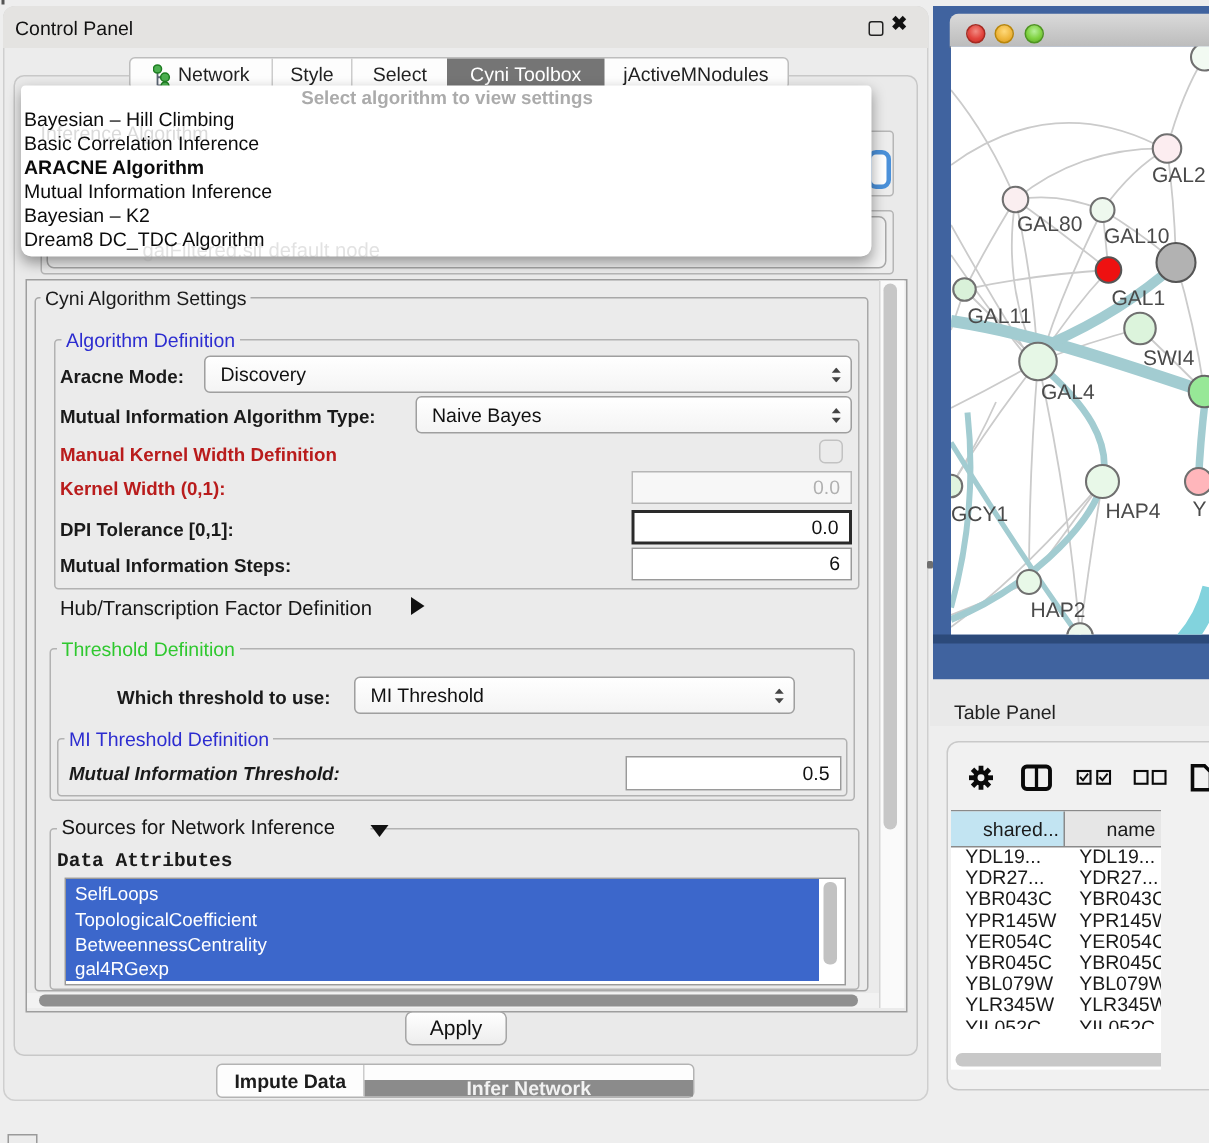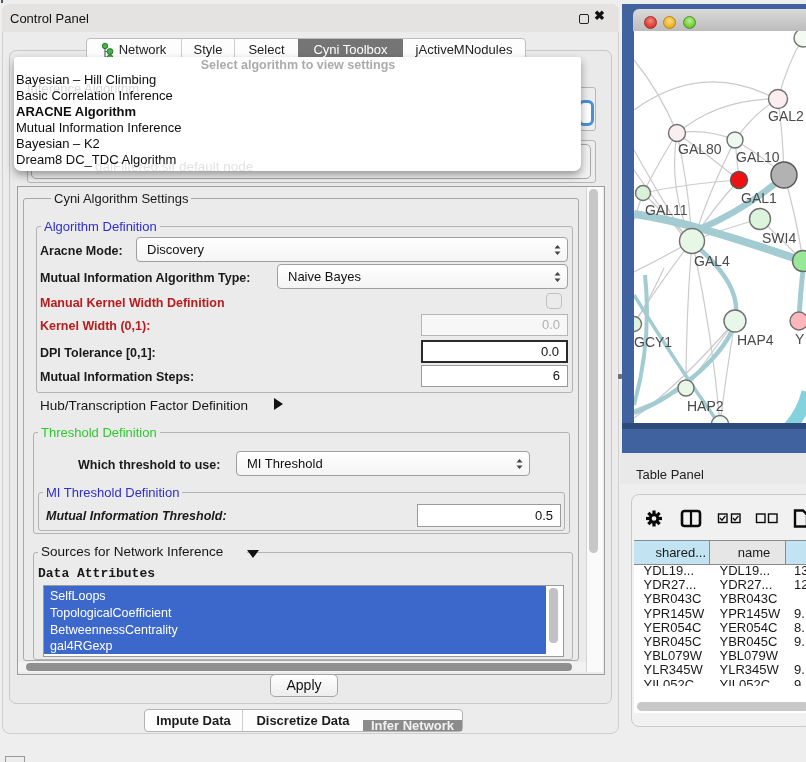--- a/index.html
+++ b/index.html
@@ -48,21 +48,21 @@
 
 <div class="abs" style="left:17px;top:186px;width:586px;height:487px;background:#ebebeb;border:1px solid #9e9e9e;"></div>
 
 <div class="abs" style="left:586px;top:187px;width:16px;height:485px;background:#fafafa;border-left:1px solid #d5d5d5;"></div>
 <div class="abs" style="left:589px;top:189px;width:9px;height:364px;background:#c7c7c7;border-radius:4.5px;"></div>
 
 <div class="abs" style="left:18px;top:662px;width:568px;height:10px;background:#f2f2f2;"></div>
 <div class="abs" style="left:26px;top:663px;width:546px;height:8px;background:#8f8f8f;border-radius:4px;"></div>
 
 <div class="grp" style="left:23px;top:198px;width:554px;height:461px;border-color:#a8a8a8;"></div>
-<div class="gtitle" style="left:27px;top:192px;color:#1b1b1b;margin-left:24px;">Cyni Algorithm Settings</div>
+<div class="gtitle" style="left:27px;top:192px;color:#1b1b1b;">Cyni Algorithm Settings</div>
 
 <div class="grp" style="left:36px;top:226px;width:535px;height:165px;"></div>
 <div class="gtitle" style="left:41px;top:220px;color:#2d2dd0;">Algorithm Definition</div>
 
 <div class="lbl" style="left:40px;top:244px;">Aracne Mode:</div>
 <div class="combo" style="left:136px;top:237px;width:430px;height:23px;line-height:23px;"><span style="padding-left:10px;">Discovery</span>
 <svg class="ar" viewBox="0 0 7 10">
       <path d="M3.5 0 L6.5 3.5 L0.5 3.5 Z" fill="#444"></path>
       <path d="M3.5 10 L6.5 6.5 L0.5 6.5 Z" fill="#444"></path>
     </svg></div>
@@ -112,21 +112,20 @@
 <div class="lbl" style="left:38px;top:566px;font-size:13px;font-family:Liberation Mono, monospace;">Data Attributes</div>
 <div class="abs" style="left:43px;top:585px;width:519px;height:70px;background:#fff;border:1px solid #9a9a9a;"></div>
 <div class="abs" style="left:44px;top:586px;width:502px;height:68px;background:#3c67cb;"></div>
 <div class="abs" style="left:50px;top:588px;font-size:12.5px;color:#fff;line-height:16.75px;">SelfLoops<br>TopologicalCoefficient<br>BetweennessCentrality<br>gal4RGexp</div>
 <div class="abs" style="left:549px;top:588px;width:9px;height:55px;background:#c2c2c2;border-radius:4px;"></div>
 
 <div class="abs" style="left:270px;top:674px;width:66px;height:21px;background:linear-gradient(#ffffff,#ededed);border:1px solid #a6a6a6;border-radius:5px;text-align:center;line-height:21px;font-size:14px;color:#111;">Apply</div>
 
 <div class="abs" style="left:144px;top:709px;width:317px;height:21px;background:#fdfdfd;border:1px solid #b3b3b3;border-radius:4px;display:flex;font-size:13px;font-weight:bold;color:#1c1c1c;">
   <div style="width:97px;border-right:1px solid #ccc;display:flex;align-items:center;justify-content:center;">Impute Data</div>
-  <div style="width:120px;display:flex;align-items:center;justify-content:center;">Discretize Data</div>
   <div style="flex:1;background:#8b8b8b;color:#f2f2f2;display:flex;align-items:center;justify-content:center;margin-top:10px;">Infer Network</div>
 </div>
 
 <div class="abs" style="left:618px;top:374px;width:4px;height:5px;background:#6f6f6f;border-radius:1px;"></div>
 
 <div class="abs" style="left:5px;top:756px;width:18px;height:12px;border:1.5px solid #9a9a9a;background:#ececec;"></div>
 
 <div class="abs" style="left:14px;top:57px;width:567px;height:114px;background:#fff;border-radius:3px 3px 7px 7px;box-shadow:0 4px 9px rgba(0,0,0,0.38);"></div>
 <div class="abs" style="left:120px;top:58px;width:356px;text-align:center;font-size:12.5px;font-weight:bold;color:#ababab;">Select algorithm to view settings</div>
 <div class="abs" style="left:27px;top:81px;font-size:13px;color:rgba(150,150,150,0.35);">Inference Algorithm</div>
@@ -171,21 +170,21 @@
     <rect x="86.5" y="5" width="8.5" height="8.5" stroke-width="1.4"></rect>
     <path d="M88 9 l2 2.2 l3.4 -4.4" stroke-width="1.3"></path>
     <rect x="111.5" y="5" width="8.5" height="8.5" stroke-width="1.4"></rect>
     <rect x="123.5" y="5" width="8.5" height="8.5" stroke-width="1.4"></rect>
   </g>
 
   <path d="M150 1.5 h8 l4 4 v12 h-12 z" fill="none" stroke="#0a0a0a" stroke-width="2.4"></path>
 </svg>
 </div>
 
-<div class="abs" style="left:634px;top:540px;width:172px;height:173px;background:#fff;overflow:hidden;font-size:13px;color:#1a1a1a;">
+<div class="abs" style="left:634px;top:540px;width:140px;height:173px;background:#fff;overflow:hidden;font-size:13px;color:#1a1a1a;">
   <div style="position:absolute;left:0;top:0;width:300px;height:23px;border-top:1px solid #8a8a8a;border-bottom:1px solid #8a8a8a;">
     <div style="position:absolute;left:0;top:0;width:75px;height:23px;background:#c2e4f2;border-right:1px solid #8a8a8a;text-align:right;line-height:23px;"><span style="padding-right:3px;">shared...</span></div>
     <div style="position:absolute;left:76px;top:0;width:75px;height:23px;background:#e6e6e6;border-right:1px solid #8a8a8a;text-align:center;line-height:23px;"><span style="padding-left:13px;">name</span></div>
     <div style="position:absolute;left:152px;top:0;width:148px;height:23px;background:#c2e4f2;"></div>
   </div>
   <div style="position:absolute;left:0;top:24px;width:172px;height:122px;overflow:hidden;">
   <div style="position:absolute;left:9.5px;top:0;line-height:14.2px;white-space:pre;">YDL19...
 YDR27...
 YBR043C
 YPR145W

